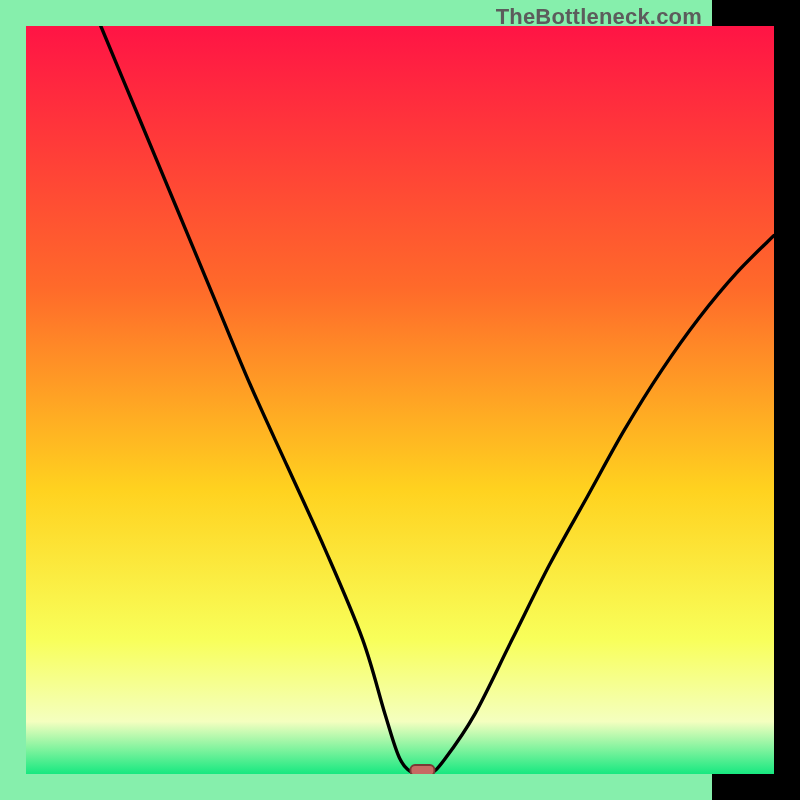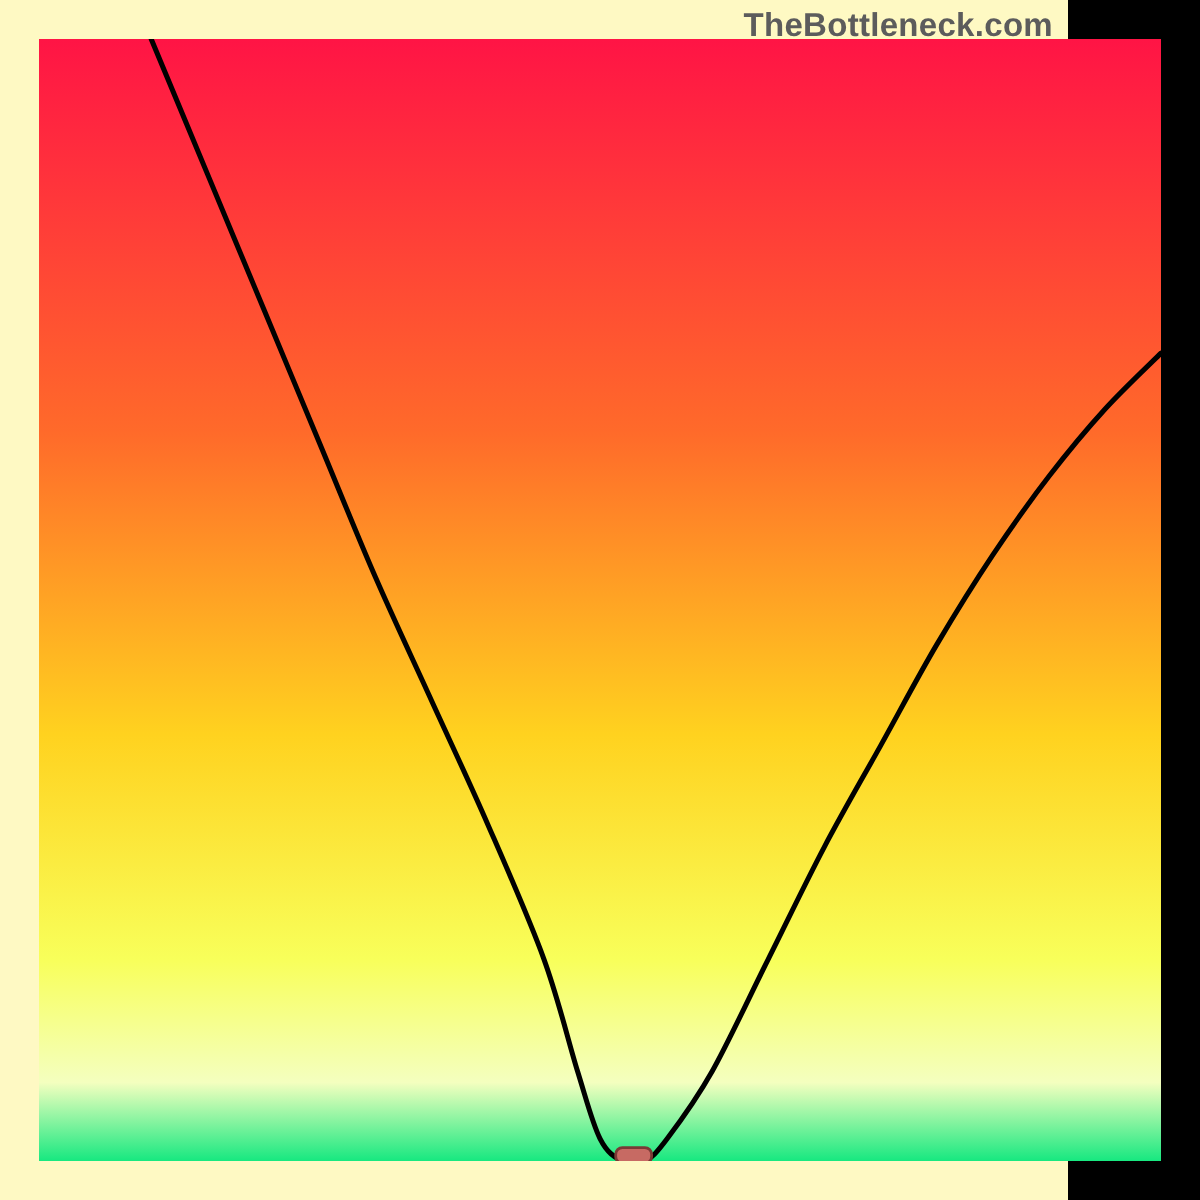--- a/index.html
+++ b/index.html
@@ -8,21 +8,21 @@
     width: 800px;
     height: 800px;
     overflow: hidden;
     font-family: Arial, Helvetica, sans-serif;
     background: #000;
   }
   .frame {
     position: relative;
     width: 712px;
     height: 800px;
-    background: #fef9c3;
+    background: #86efac;
   }
   .plot {
     position: absolute;
     left: 26px;
     top: 26px;
     width: 748px;
     height: 748px;
   }
   .watermark {
     position: absolute;

